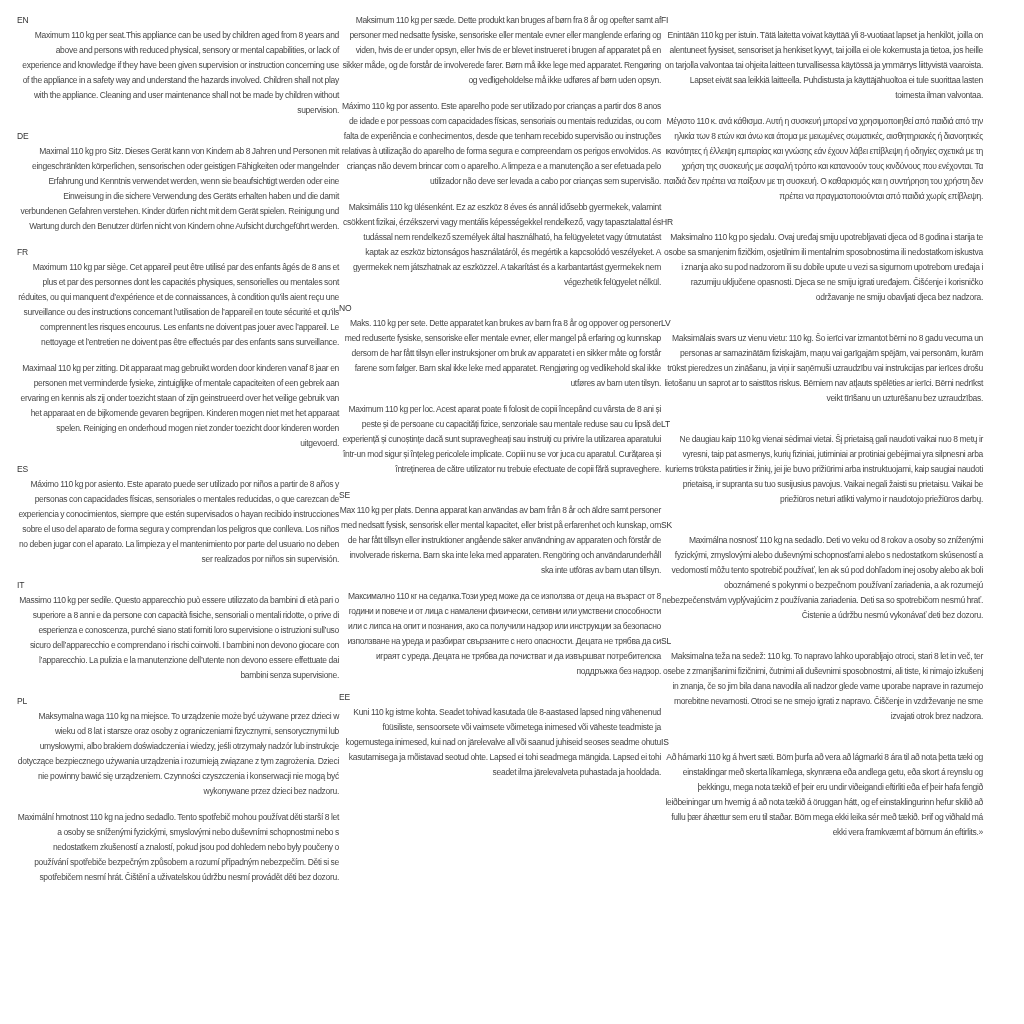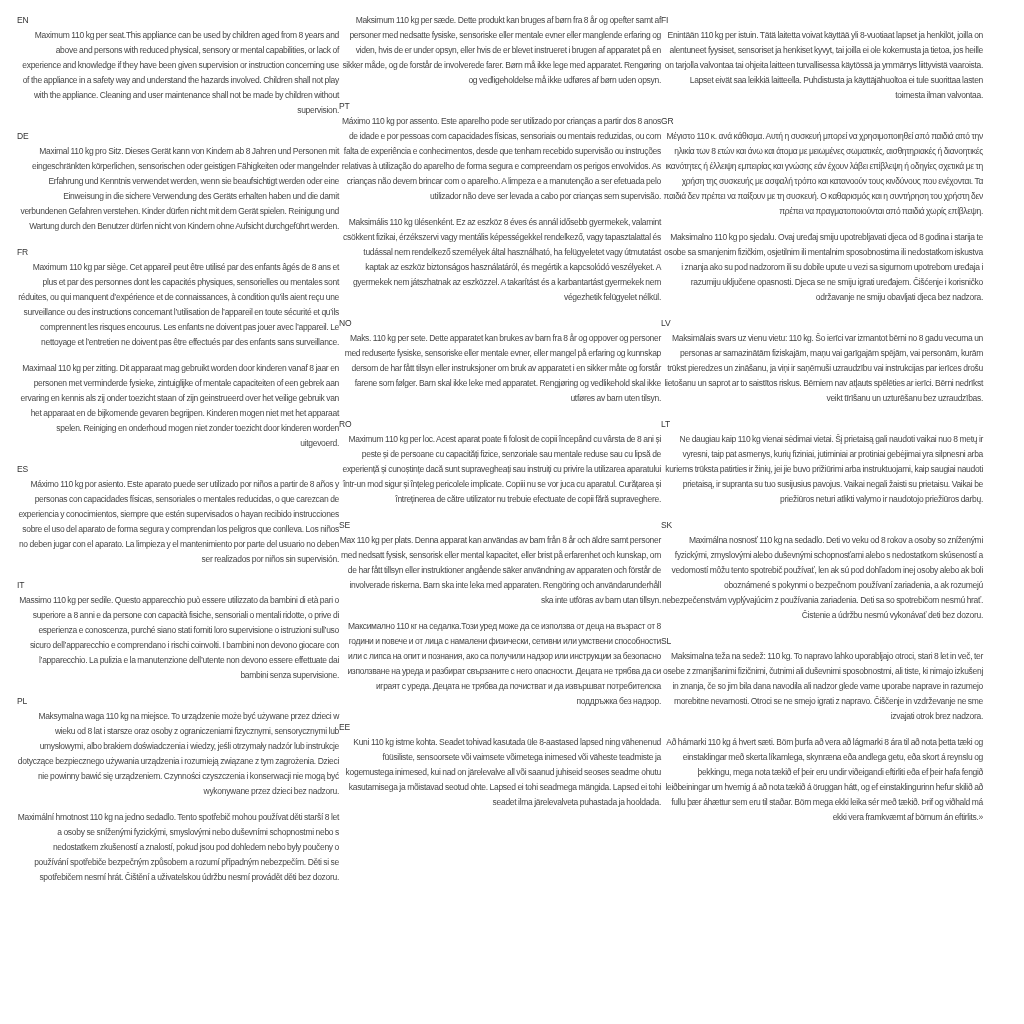--- a/index.html
+++ b/index.html
@@ -72,32 +72,30 @@
     <section class="lang-section">
       <p class="lang-text">Maximální hmotnost 110 kg na jedno sedadlo. Tento spotřebič mohou používat děti starší 8 let a osoby se sníženými fyzickými, smyslovými nebo duševními schopnostmi nebo s nedostatkem zkušeností a znalostí, pokud jsou pod dohledem nebo byly poučeny o používání spotřebiče bezpečným způsobem a rozumí případným nebezpečím. Děti si se spotřebičem nesmí hrát. Čištění a uživatelskou údržbu nesmí provádět děti bez dozoru.</p>
     </section>
   </div>
 
   <div class="col">
     <section class="lang-section">
       <p class="lang-text">Maksimum 110 kg per sæde. Dette produkt kan bruges af børn fra 8 år og opefter samt af personer med nedsatte fysiske, sensoriske eller mentale evner eller manglende erfaring og viden, hvis de er under opsyn, eller hvis de er blevet instrueret i brugen af apparatet på en sikker måde, og de forstår de involverede farer. Børn må ikke lege med apparatet. Rengøring og vedligeholdelse må ikke udføres af børn uden opsyn.</p>
     </section>
     <section class="lang-section">
-      <h2 class="lang-code">PT</h2>
       <p class="lang-text">Máximo 110 kg por assento. Este aparelho pode ser utilizado por crianças a partir dos 8 anos de idade e por pessoas com capacidades físicas, sensoriais ou mentais reduzidas, ou com falta de experiência e conhecimentos, desde que tenham recebido supervisão ou instruções relativas à utilização do aparelho de forma segura e compreendam os perigos envolvidos. As crianças não devem brincar com o aparelho. A limpeza e a manutenção a ser efetuada pelo utilizador não deve ser levada a cabo por crianças sem supervisão.</p>
     </section>
     <section class="lang-section">
       <p class="lang-text">Maksimális 110 kg ülésenként. Ez az eszköz 8 éves és annál idősebb gyermekek, valamint csökkent fizikai, érzékszervi vagy mentális képességekkel rendelkező, vagy tapasztalattal és tudással nem rendelkező személyek által használható, ha felügyeletet vagy útmutatást kaptak az eszköz biztonságos használatáról, és megértik a kapcsolódó veszélyeket. A gyermekek nem játszhatnak az eszközzel. A takarítást és a karbantartást gyermekek nem végezhetik felügyelet nélkül.</p>
     </section>
     <section class="lang-section">
       <h2 class="lang-code">NO</h2>
       <p class="lang-text">Maks. 110 kg per sete. Dette apparatet kan brukes av barn fra 8 år og oppover og personer med reduserte fysiske, sensoriske eller mentale evner, eller mangel på erfaring og kunnskap dersom de har fått tilsyn eller instruksjoner om bruk av apparatet i en sikker måte og forstår farene som følger. Barn skal ikke leke med apparatet. Rengjøring og vedlikehold skal ikke utføres av barn uten tilsyn.</p>
     </section>
     <section class="lang-section">
-      <h2 class="lang-code">RO</h2>
       <p class="lang-text">Maximum 110 kg per loc. Acest aparat poate fi folosit de copii începând cu vârsta de 8 ani și peste și de persoane cu capacități fizice, senzoriale sau mentale reduse sau cu lipsă de experiență și cunoștințe dacă sunt supravegheați sau instruiți cu privire la utilizarea aparatului într-un mod sigur și înțeleg pericolele implicate. Copiii nu se vor juca cu aparatul. Curățarea și întreținerea de către utilizator nu trebuie efectuate de copii fără supraveghere.</p>
     </section>
     <section class="lang-section">
       <h2 class="lang-code">SE</h2>
       <p class="lang-text">Max 110 kg per plats. Denna apparat kan användas av barn från 8 år och äldre samt personer med nedsatt fysisk, sensorisk eller mental kapacitet, eller brist på erfarenhet och kunskap, om de har fått tillsyn eller instruktioner angående säker användning av apparaten och förstår de involverade riskerna. Barn ska inte leka med apparaten. Rengöring och användarunderhåll ska inte utföras av barn utan tillsyn.</p>
     </section>
     <section class="lang-section">
       <p class="lang-text">Максимално 110 кг на седалка.Този уред може да се използва от деца на възраст от 8 години и повече и от лица с намалени физически, сетивни или умствени способности или с липса на опит и познания, ако са получили надзор или инструкции за безопасно използване на уреда и разбират свързаните с него опасности. Децата не трябва да си играят с уреда. Децата не трябва да почистват и да извършват потребителска поддръжка без надзор.</p>
     </section>
     <section class="lang-section">
@@ -105,40 +103,41 @@
       <p class="lang-text">Kuni 110 kg istme kohta. Seadet tohivad kasutada üle 8-aastased lapsed ning vähenenud füüsiliste, sensoorsete või vaimsete võimetega inimesed või väheste teadmiste ja kogemustega inimesed, kui nad on järelevalve all või saanud juhiseid seoses seadme ohutu kasutamisega ja mõistavad seotud ohte. Lapsed ei tohi seadmega mängida. Lapsed ei tohi seadet ilma järelevalveta puhastada ja hooldada.</p>
     </section>
   </div>
 
   <div class="col">
     <section class="lang-section">
       <h2 class="lang-code">FI</h2>
       <p class="lang-text">Enintään 110 kg per istuin. Tätä laitetta voivat käyttää yli 8-vuotiaat lapset ja henkilöt, joilla on alentuneet fyysiset, sensoriset ja henkiset kyvyt, tai joilla ei ole kokemusta ja tietoa, jos heille on tarjolla valvontaa tai ohjeita laitteen turvallisessa käytössä ja ymmärrys liittyvistä vaaroista. Lapset eivät saa leikkiä laitteella. Puhdistusta ja käyttäjähuoltoa ei tule suorittaa lasten toimesta ilman valvontaa.</p>
     </section>
     <section class="lang-section">
-      <h2 class="lang-code">GR</h2>
       <p class="lang-text">Μέγιστο 110 κ. ανά κάθισμα. Αυτή η συσκευή μπορεί να χρησιμοποιηθεί από παιδιά από την ηλικία των 8 ετών και άνω και άτομα με μειωμένες σωματικές, αισθητηριακές ή διανοητικές ικανότητες ή έλλειψη εμπειρίας και γνώσης εάν έχουν λάβει επίβλεψη ή οδηγίες σχετικά με τη χρήση της συσκευής με ασφαλή τρόπο και κατανοούν τους κινδύνους που ενέχονται. Τα παιδιά δεν πρέπει να παίξουν με τη συσκευή. Ο καθαρισμός και η συντήρηση του χρήστη δεν πρέπει να πραγματοποιούνται από παιδιά χωρίς επίβλεψη.</p>
     </section>
     <section class="lang-section">
+      <h2 class="lang-code">HR</h2>
       <p class="lang-text">Maksimalno 110 kg po sjedalu. Ovaj uređaj smiju upotrebljavati djeca od 8 godina i starija te osobe sa smanjenim fizičkim, osjetilnim ili mentalnim sposobnostima ili nedostatkom iskustva i znanja ako su pod nadzorom ili su dobile upute u vezi sa sigurnom upotrebom uređaja i razumiju uključene opasnosti. Djeca se ne smiju igrati uređajem. Čišćenje i korisničko održavanje ne smiju obavljati djeca bez nadzora.</p>
     </section>
     <section class="lang-section">
       <h2 class="lang-code">LV</h2>
       <p class="lang-text">Maksimālais svars uz vienu vietu: 110 kg. Šo ierīci var izmantot bērni no 8 gadu vecuma un personas ar samazinātām fiziskajām, maņu vai garīgajām spējām, vai personām, kurām trūkst pieredzes un zināšanu, ja viņi ir saņēmuši uzraudzību vai instrukcijas par ierīces drošu lietošanu un saprot ar to saistītos riskus. Bērniem nav atļauts spēlēties ar ierīci. Bērni nedrīkst veikt tīrīšanu un uzturēšanu bez uzraudzības.</p>
     </section>
     <section class="lang-section">
       <h2 class="lang-code">LT</h2>
       <p class="lang-text">Ne daugiau kaip 110 kg vienai sėdimai vietai. Šį prietaisą gali naudoti vaikai nuo 8 metų ir vyresni, taip pat asmenys, kurių fiziniai, jutiminiai ar protiniai gebėjimai yra silpnesni arba kuriems trūksta patirties ir žinių, jei jie buvo prižiūrimi arba instruktuojami, kaip saugiai naudoti prietaisą, ir supranta su tuo susijusius pavojus. Vaikai negali žaisti su prietaisu. Vaikai be priežiūros neturi atlikti valymo ir naudotojo priežiūros darbų.</p>
     </section>
     <section class="lang-section">
       <h2 class="lang-code">SK</h2>
       <p class="lang-text">Maximálna nosnosť 110 kg na sedadlo. Deti vo veku od 8 rokov a osoby so zníženými fyzickými, zmyslovými alebo duševnými schopnosťami alebo s nedostatkom skúseností a vedomostí môžu tento spotrebič používať, len ak sú pod dohľadom inej osoby alebo ak boli oboznámené s pokynmi o bezpečnom používaní zariadenia, a ak rozumejú nebezpečenstvám vyplývajúcim z používania zariadenia. Deti sa so spotrebičom nesmú hrať. Čistenie a údržbu nesmú vykonávať deti bez dozoru.</p>
     </section>
     <section class="lang-section">
       <h2 class="lang-code">SL</h2>
       <p class="lang-text">Maksimalna teža na sedež: 110 kg. To napravo lahko uporabljajo otroci, stari 8 let in več, ter osebe z zmanjšanimi fizičnimi, čutnimi ali duševnimi sposobnostmi, ali tiste, ki nimajo izkušenj in znanja, če so jim bila dana navodila ali nadzor glede varne uporabe naprave in razumejo morebitne nevarnosti. Otroci se ne smejo igrati z napravo. Čiščenje in vzdrževanje ne sme izvajati otrok brez nadzora.</p>
     </section>
     <section class="lang-section">
+      <h2 class="lang-code">IS</h2>
       <p class="lang-text">Að hámarki 110 kg á hvert sæti. Börn þurfa að vera að lágmarki 8 ára til að nota þetta tæki og einstaklingar með skerta líkamlega, skynræna eða andlega getu, eða skort á reynslu og þekkingu, mega nota tækið ef þeir eru undir viðeigandi eftirliti eða ef þeir hafa fengið leiðbeiningar um hvernig á að nota tækið á öruggan hátt, og ef einstaklingurinn hefur skilið að fullu þær áhættur sem eru til staðar. Börn mega ekki leika sér með tækið. Þrif og viðhald má ekki vera framkvæmt af börnum án eftirlits.»</p>
     </section>
   </div>
 
 </div>
 
 </body></html>

